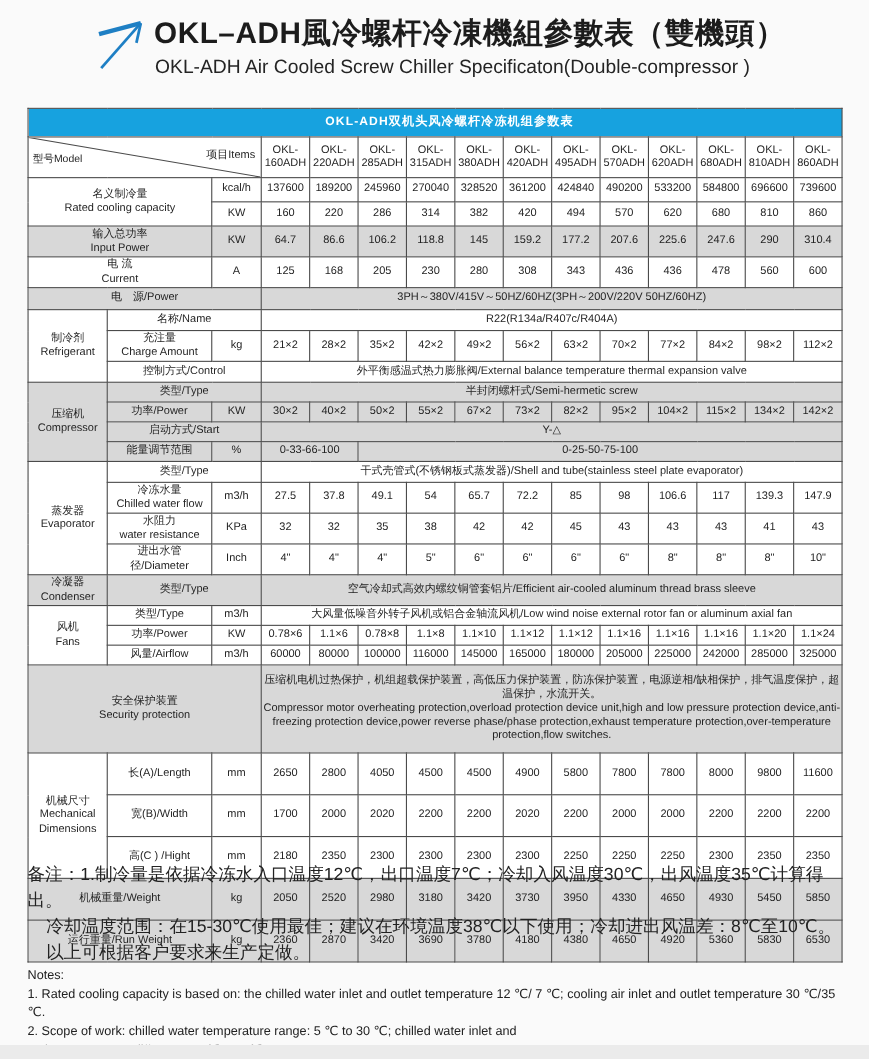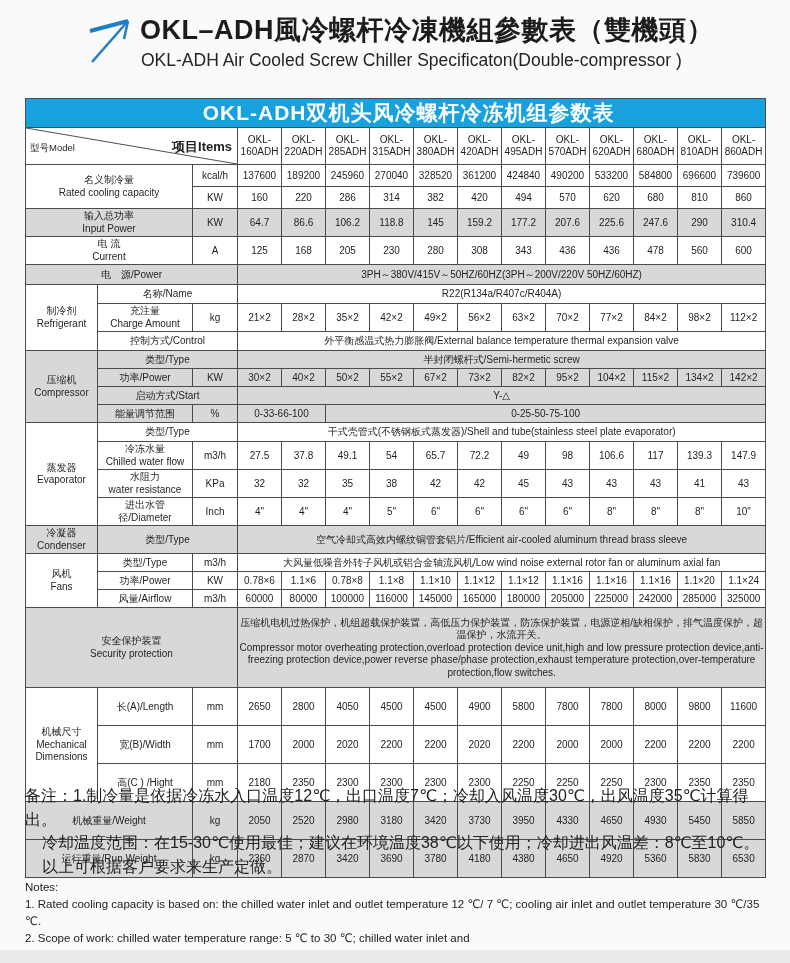--- a/index.html
+++ b/index.html
@@ -28,34 +28,34 @@
   }
   table.spec td{
     border:1px solid #4b4b4b;
     text-align:center;vertical-align:middle;
     font-size:10px;color:#1f1f1f;
     padding:1px 1px;line-height:1.25;
     overflow:hidden;
   }
   tr.banner td{
     background:#17a2df;color:#fff;
-    font-size:21px;font-weight:700;letter-spacing:1px;padding-left:27px;
+    font-size:11px;font-weight:700;letter-spacing:1px;padding-left:27px;
   }
   tr.g > td{background:#d8d8d8;}
   td.lbl,td.sect{font-size:9.5px;}
   td.sm{font-size:8.5px;}
   td.unit{font-size:9.5px;}
   td.span-val{font-size:10px;}
   td.sec-text{text-align:left;padding:3px 7px;font-size:9.5px;line-height:1.45;margin-top:15px;}
   td.sec-text div{margin:0;}
   
   td.corner{position:relative;padding:0;}
   td.corner svg{position:absolute;left:0;top:0;width:100%;height:100%;}
   .corner-model{position:absolute;left:4px;top:14px;font-size:9.5px;}
-  .corner-items{position:absolute;right:5px;top:11px;font-size:13px;font-weight:bold;}
+  .corner-items{position:absolute;right:5px;top:11px;font-size:10px;}
   td.model-cell{font-size:10px;line-height:1.3;}
   
   tr.r18{height:18px;} tr.r19{height:19px;} tr.r20{height:20px;}
   tr.r21{height:38px;} tr.r22{height:22px;} tr.r25{height:25px;}
   tr.r26{height:26px;} tr.r27{height:27px;} tr.r28{height:28px;}
   tr.r37{height:37px;} tr.rsec{height:80px;}
   
   .notes{position:absolute;left:25px;top:784px;width:745px;}
   .note-line{font-size:11.5px;color:#222;line-height:1.48;white-space:pre-wrap;}
   .note-line.zh{font-size:16px;}
@@ -281,21 +281,21 @@
       <div>冷冻水量</div>
       <div>Chilled water flow</div>
     </td>
     <td class="unit">m3/h</td>
     <td>27.5</td>
         <td>37.8</td>
         <td>49.1</td>
         <td>54</td>
         <td>65.7</td>
         <td>72.2</td>
-        <td>49</td>
+        <td>85</td>
         <td>98</td>
         <td>106.6</td>
         <td>117</td>
         <td>139.3</td>
         <td>147.9</td>
   </tr>
   <tr class="r27">
     <td class="lbl">
       <div>水阻力</div>
       <div>water resistance</div>

